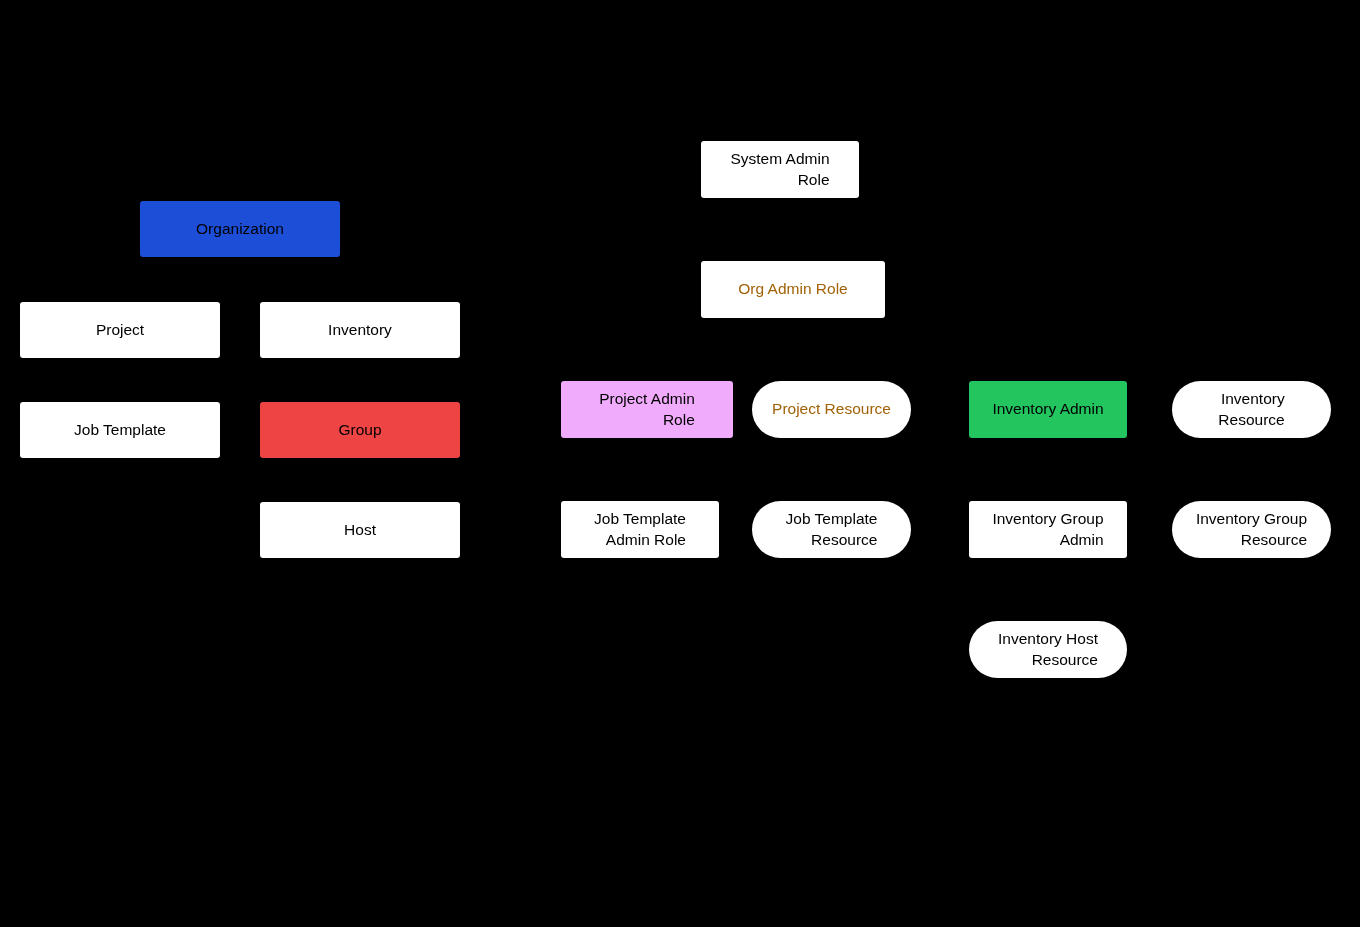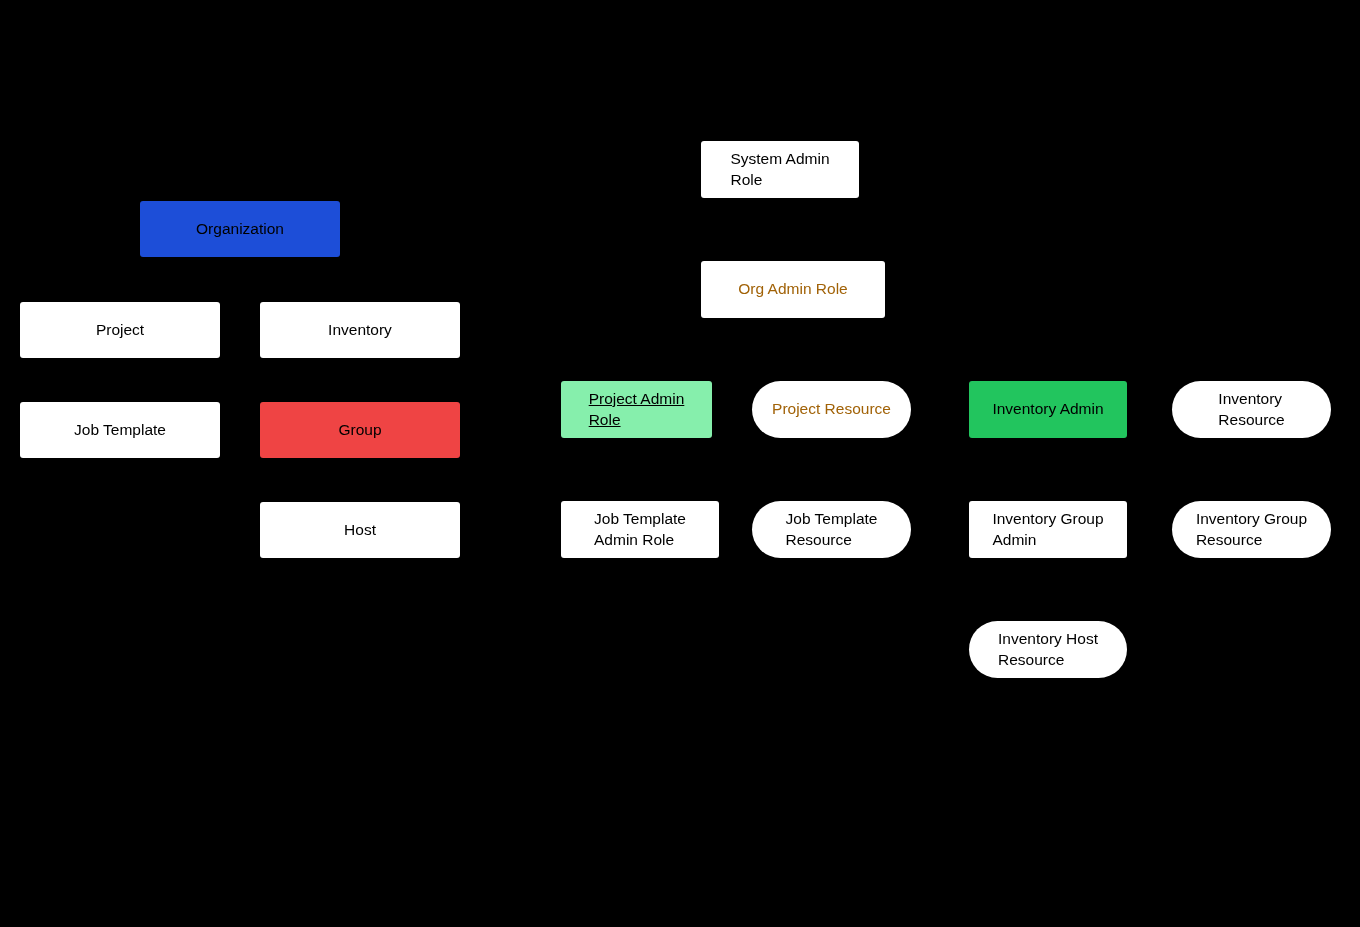--- a/index.html
+++ b/index.html
@@ -22,21 +22,21 @@
     height: 927px;
     background: #000000;
   }
   .node {
     position: absolute;
     background: #ffffff;
     color: #000000;
     display: flex;
     align-items: center;
     justify-content: center;
-    text-align: left;
+    text-align: right;
     font-size: 15.5px;
     line-height: 1.35;
     box-sizing: border-box;
     padding: 14px 6px;
     white-space: pre-line;
   }
   .node.rect {
     border-radius: 3px;
   }
   .node.pill {
@@ -49,21 +49,21 @@
 <div id="canvas" style="background: rgb(0, 0, 0);">
     <div class="node rect" style="left: 140px; top: 201px; width: 200px; height: 56px; background: #1d4ed8; color: rgb(0, 0, 0);">Organization</div>
     <div class="node rect" style="left: 20px; top: 302px; width: 200px; height: 56px; background: rgb(255, 255, 255); color: rgb(0, 0, 0);">Project</div>
     <div class="node rect" style="left: 260px; top: 302px; width: 200px; height: 56px; background: rgb(255, 255, 255); color: rgb(0, 0, 0);">Inventory</div>
     <div class="node rect" style="left: 20px; top: 402px; width: 200px; height: 56px; background: rgb(255, 255, 255); color: rgb(0, 0, 0);">Job Template</div>
     <div class="node rect" style="left: 260px; top: 402px; width: 200px; height: 56px; background: #ef4444; color: rgb(0, 0, 0);">Group</div>
     <div class="node rect" style="left: 260px; top: 502px; width: 200px; height: 56px; background: rgb(255, 255, 255); color: rgb(0, 0, 0);">Host</div>
     <div class="node rect" style="left: 701px; top: 141px; width: 158px; height: 57px; background: rgb(255, 255, 255); color: rgb(0, 0, 0);">System Admin
 Role</div>
     <div class="node rect" style="left: 701px; top: 261px; width: 184px; height: 57px; background: rgb(255, 255, 255); color: #a16207;">Org Admin Role</div>
-    <div class="node rect" style="left: 561px; top: 381px; width: 151px; height: 57px; background: #86efac; color: rgb(0, 0, 0); text-decoration: underline;">Project Admin
+    <div class="node rect" style="left: 561px; top: 381px; width: 172px; height: 57px; background: #f0abfc; color: rgb(0, 0, 0);">Project Admin
 Role</div>
     <div class="node pill" style="left: 752px; top: 381px; width: 159px; height: 57px; background: rgb(255, 255, 255); color: #a16207;">Project Resource</div>
     <div class="node rect" style="left: 969px; top: 381px; width: 158px; height: 57px; background: #22c55e; color: rgb(0, 0, 0);">Inventory Admin</div>
     <div class="node pill" style="left: 1172px; top: 381px; width: 159px; height: 57px; background: rgb(255, 255, 255); color: rgb(0, 0, 0);">Inventory
 Resource</div>
     <div class="node rect" style="left: 561px; top: 501px; width: 158px; height: 57px; background: rgb(255, 255, 255); color: rgb(0, 0, 0);">Job Template
 Admin Role</div>
     <div class="node pill" style="left: 752px; top: 501px; width: 159px; height: 57px; background: rgb(255, 255, 255); color: rgb(0, 0, 0);">Job Template
 Resource</div>
     <div class="node rect" style="left: 969px; top: 501px; width: 158px; height: 57px; background: rgb(255, 255, 255); color: rgb(0, 0, 0);">Inventory Group

